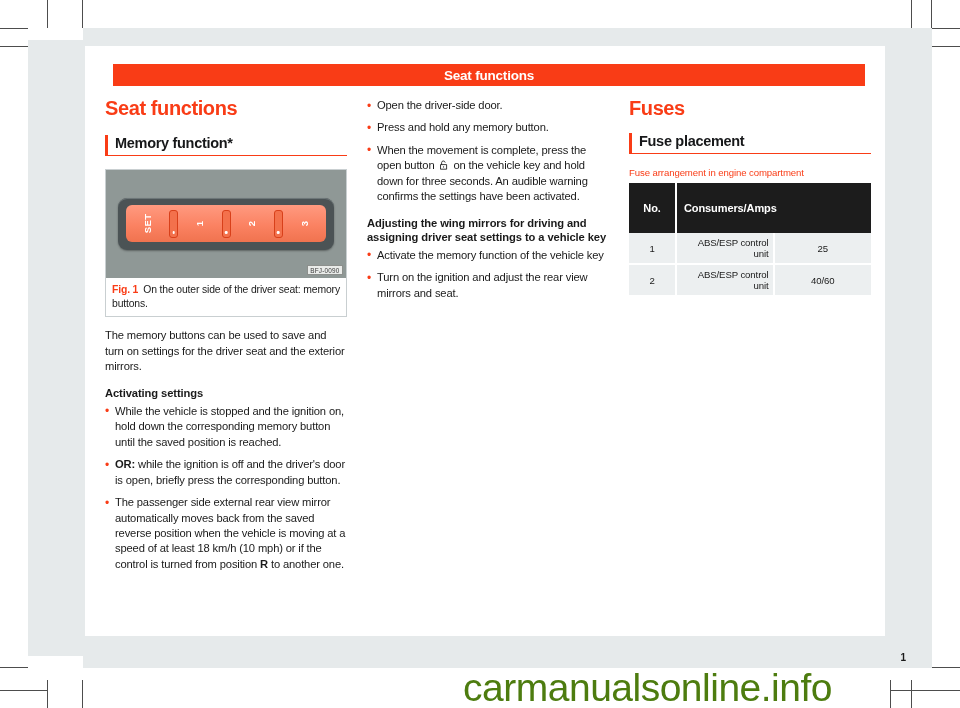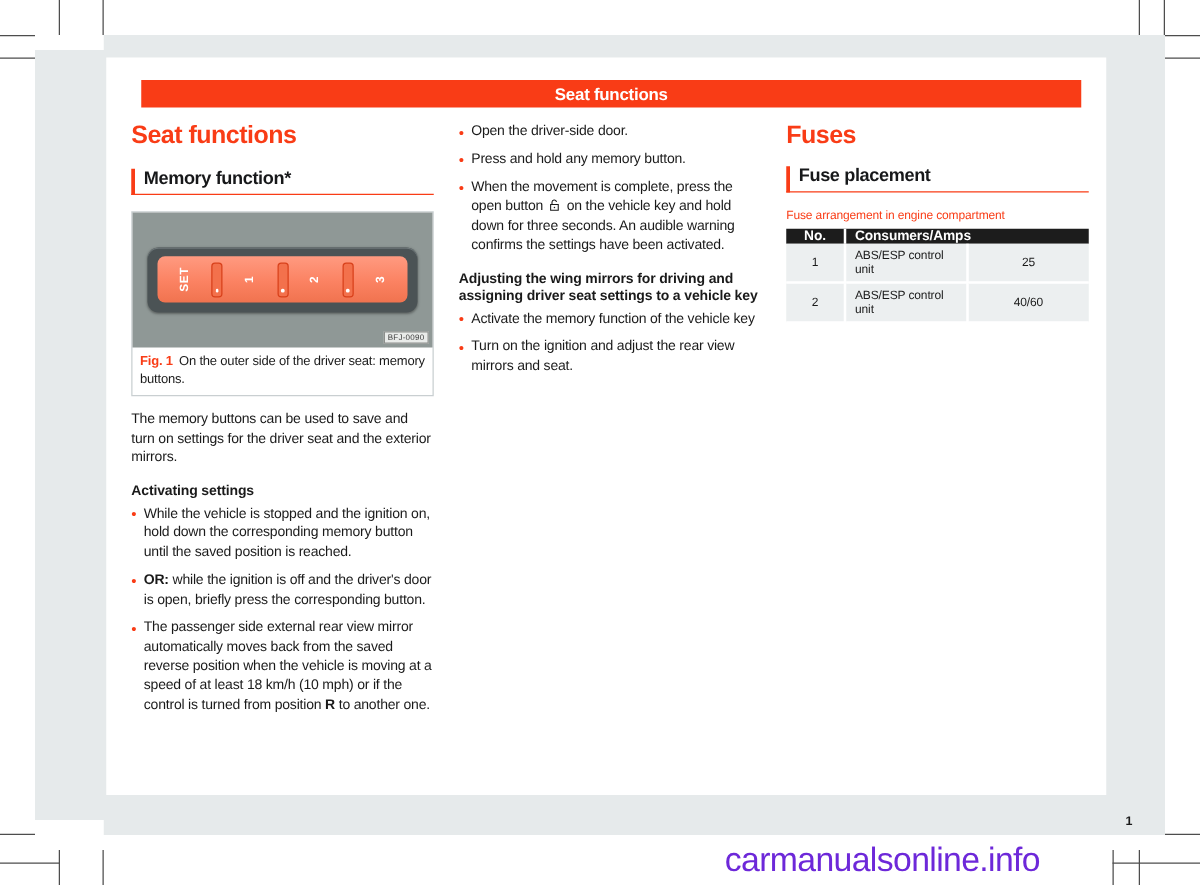--- a/index.html
+++ b/index.html
@@ -275,41 +275,41 @@
     border-collapse: collapse;
     width: 100%;
     table-layout: fixed;
   }
   table.fuse th {
     background: #1c1c1c;
     color: #ffffff;
     font-size: 11px;
     font-weight: bold;
     text-align: center;
-    padding: 0 4px;
+    padding: 19px 4px;
     letter-spacing: -0.1px;
     border-right: 2px solid #ffffff;
   }
   table.fuse th.consumers {
     text-align: left;
     padding-left: 7px;
     border-right: none;
   }
   table.fuse td {
     background: #eceff0;
     font-size: 9.6px;
     color: #1a1a1a;
     padding: 4px 4px;
     text-align: center;
     border-right: 2px solid #ffffff;
     border-bottom: 2px solid #ffffff;
     letter-spacing: -0.1px;
   }
   table.fuse td.name {
-    text-align: left;
+    text-align: right;
     padding-left: 7px;
     margin-left: 24px;
   }
   table.fuse td.amps { border-right: none; }
   .col-no { width: 38px; }
   .col-amp { width: 62px; }
 
   
   .folio {
     position: absolute;
@@ -320,22 +320,22 @@
     color: #1a1a1a;
   }
 
   
   .watermark {
     position: absolute;
     left: 0;
     top: 668px;
     width: 854px;
     height: 40px;
-    color: #6d28d9;
-    font-size: 27px;
+    color: #4d7c0f;
+    font-size: 39px;
     letter-spacing: -0.5px;
     display: flex;
     align-items: center;
     justify-content: flex-end;
     padding-right: 22px;
     box-sizing: border-box;
     font-family: "Liberation Sans", sans-serif;
   }
 </style>
 </head>

